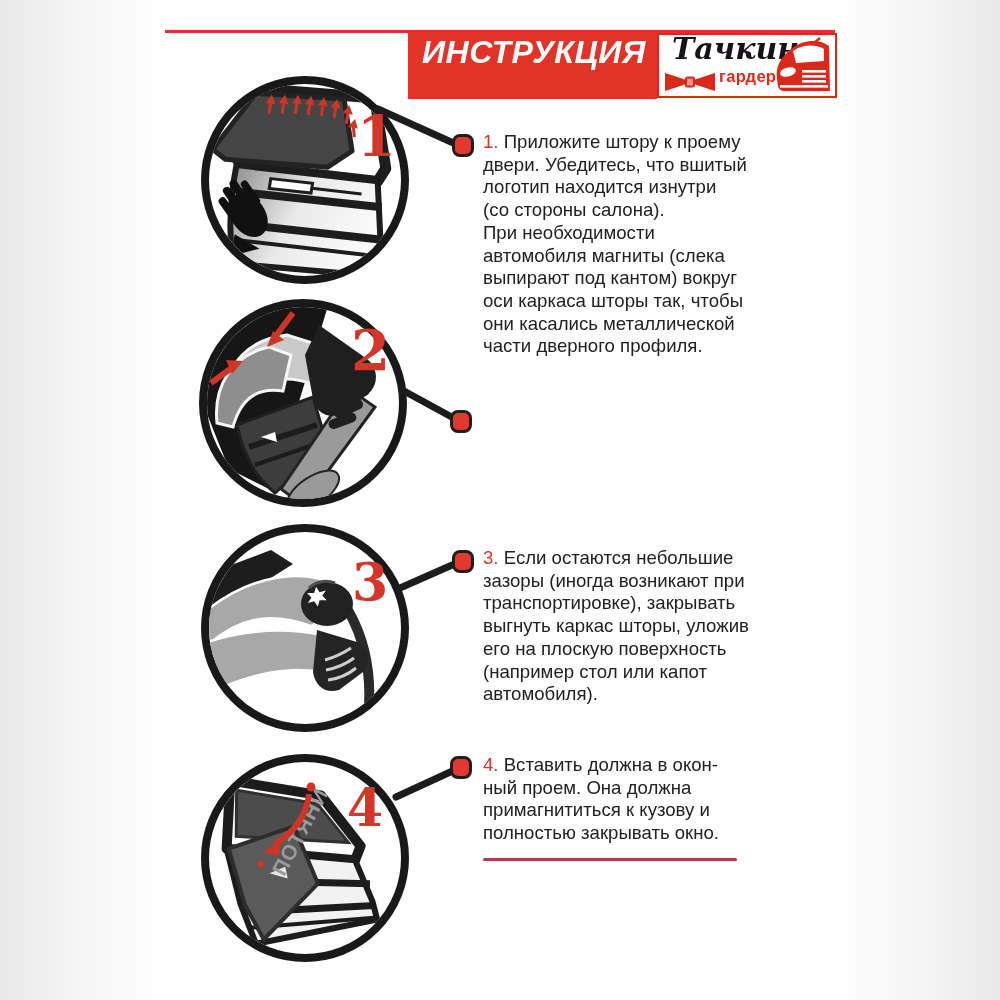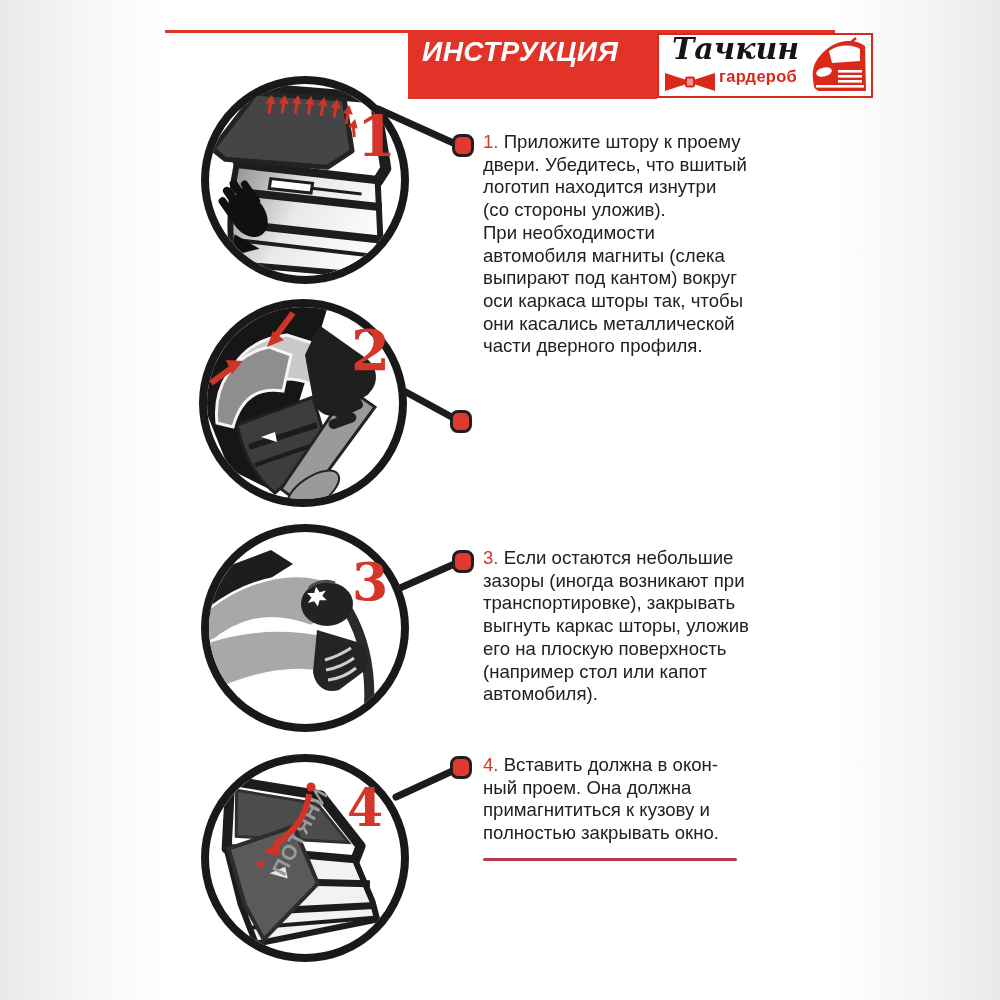--- a/index.html
+++ b/index.html
@@ -7,24 +7,24 @@
     position:relative;width:1000px;height:1000px;overflow:hidden;
     font-family:"Liberation Sans",sans-serif;
     background:linear-gradient(90deg,#e9e9e9 0%,#f7f7f7 9%,#ffffff 17%,#ffffff 83%,#f5f5f5 92%,#e9e9e9 100%);
   }
   .abs{position:absolute;}
   
   .top-line{left:165px;top:30px;width:670px;height:3px;background:#e23329;}
   .title-box{
     left:408px;top:32px;width:249px;height:67px;background:#e23329;
     color:#ffffff;font-weight:bold;font-style:italic;
-    font-size:28px;line-height:30px;letter-spacing:.5px;
+    font-size:32px;line-height:30px;letter-spacing:.5px;
     padding:5px 0 0 14px;box-sizing:border-box;
   }
-  .logo-box{left:657px;top:33px;width:216px;height:65px;background:#ffffff;
+  .logo-box{left:657px;top:33px;width:180px;height:65px;background:#ffffff;
     border:2px solid #d8291b;box-sizing:border-box;}
   .brand-script{left:13px;top:-4px;font-family:"DejaVu Serif",serif;font-style:italic;
     font-weight:bold;font-size:30px;color:#18121a;white-space:nowrap;}
   .brand-sub{left:60px;top:32px;color:#d8291b;font-weight:bold;font-size:16.5px;letter-spacing:.3px;}
   
   .illus{width:212px;height:212px;}
   .overlay{left:0;top:0;pointer-events:none;}
   .marker{width:22px;height:23px;background:#e0392f;border:3.5px solid #221d1e;
     border-radius:8px;box-sizing:border-box;}
   .badge{font-family:"DejaVu Serif",serif;font-weight:bold;color:#d6362a;line-height:1;}
@@ -229,21 +229,21 @@
   <div class="abs marker" style="left:452px;top:550px"></div>
   <div class="abs marker" style="left:450px;top:756px"></div>
 
   <div class="abs badge" style="left:357px;top:108px;font-size:56px">1</div>
   <div class="abs badge" style="left:351px;top:322px;font-size:56px">2</div>
   <div class="abs badge" style="left:352px;top:556px;font-size:52px">3</div>
   <div class="abs badge" style="left:347px;top:782px;font-size:52px">4</div>
 
   <div class="abs step-text" style="top:131px;width:264px">
     <span class="num">1.</span>
-    <span>Приложите штору к проему двери. Убедитесь, что вшитый логотип находится изнутри (со стороны уложив).</span>
+    <span>Приложите штору к проему двери. Убедитесь, что вшитый логотип находится изнутри (со стороны салона).</span>
     <span class="block">При необходимости автомобиля магниты (слека выпирают под кантом) вокруг оси каркаса шторы так, чтобы они касались металлической части дверного профиля.</span>
   </div>
 
 
   <div class="abs step-text" style="top:547px;width:288px">
     <span class="num">3.</span>
     <span>Если остаются небольшие зазоры (иногда возникают при транспортировке), закрывать выгнуть каркас шторы, уложив его на плоскую поверхность (например стол или капот автомобиля).</span>
   </div>
 
   <div class="abs step-text" style="top:754px;width:256px">

